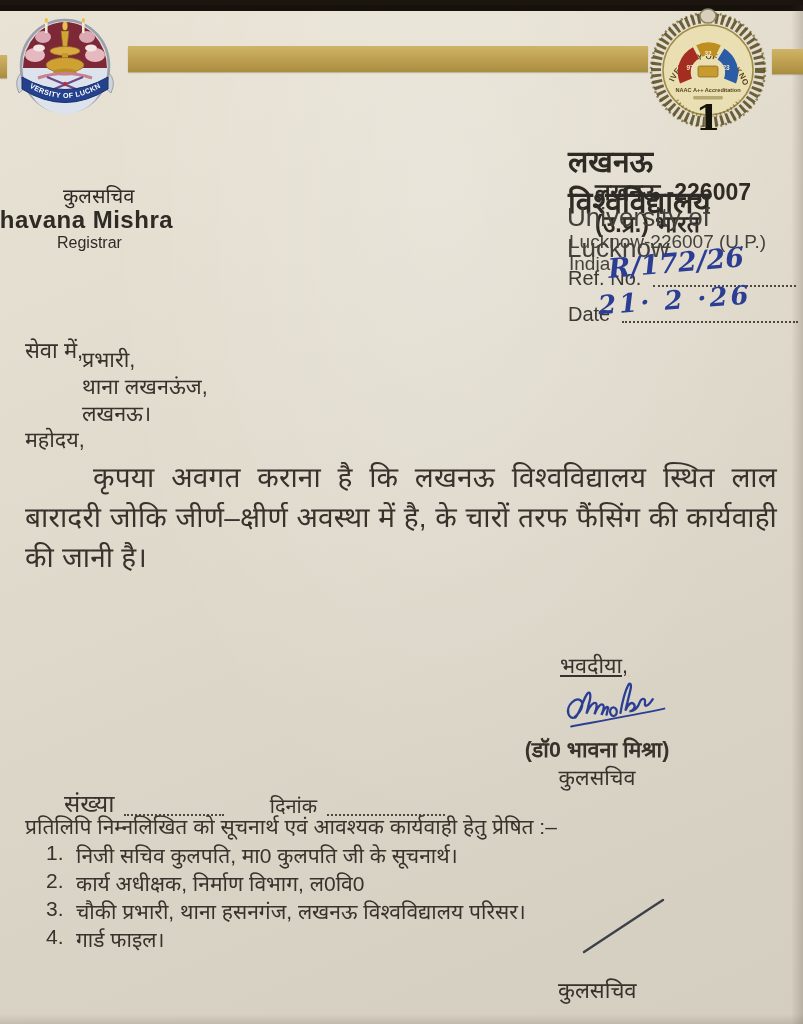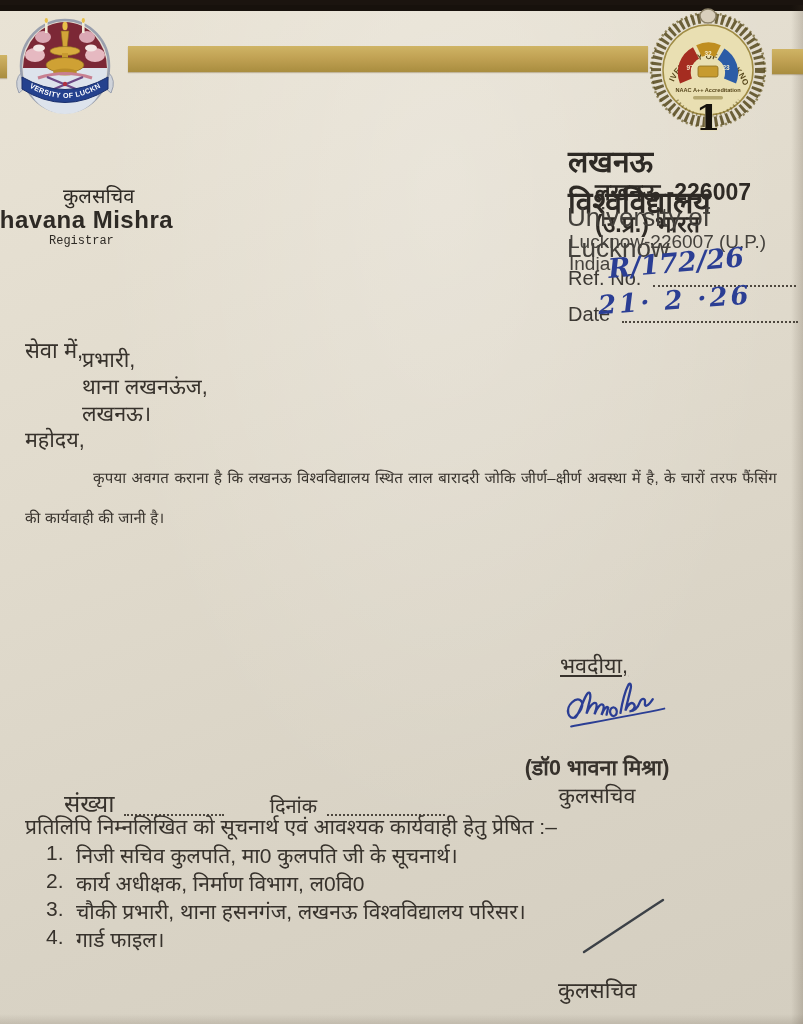--- a/index.html
+++ b/index.html
@@ -28,27 +28,27 @@
     background:linear-gradient(to bottom,#cfb465 0%,#c1a254 45%,#a98d3f 100%);
     box-shadow:0 1px 1px rgba(120,95,40,0.35);
   }
   .dotline{display:inline-block;border-bottom:2.5px dotted #4d473e;height:1px;}
   .handwrite{
     color:#2b3e94;font-style:italic;font-weight:bold;
     font-family:"DejaVu Serif","Liberation Serif",serif;
     white-space:nowrap;
   }
   .para{
-    width:752px;text-align:justify;font-size:15px;line-height:40px;
+    width:752px;text-align:justify;font-size:28px;line-height:40px;
     text-indent:68px;color:#37322c;letter-spacing:0.2px;
   }
   .row{display:flex;align-items:flex-end;gap:8px;}
   .copyrow{position:absolute;left:46px;display:flex;font-size:21px;color:#37322c;}
   .copyrow .num{width:30px;flex:0 0 30px;}
-  .center-col{text-align:center;margin-top:18px;}
+  .center-col{text-align:center;}
 </style>
 </head>
 <body>
 
 <div class="page">
 
   <div class="edge-top"></div>
   <div class="edge-right"></div>
   <div class="edge-bottom"></div>
 
@@ -109,21 +109,21 @@
     <text x="81" y="62" font-size="6.5" fill="#f3e9c8" font-weight="bold" text-anchor="middle">23</text>
     <rect x="53" y="58" width="20" height="11" rx="2" fill="#c79b2f" stroke="#8a6c1d" stroke-width="0.8"></rect>
     <text x="63" y="84" font-size="5.6" text-anchor="middle" fill="#55451a" font-weight="bold">NAAC A++ Accreditation</text>
     <rect x="48" y="88" width="30" height="3.4" rx="1.6" fill="#8a7a3a" opacity="0.55"></rect>
     <path d="M32 92 A38 38 0 0 0 94 92" stroke="#6a5c26" stroke-width="3" stroke-dasharray="1.5 2.5" fill="none" opacity="0.6"></path>
     <text x="63" y="122" font-size="36" font-weight="bold" text-anchor="middle" fill="#15120c" font-family="DejaVu Serif, Liberation Serif, serif" stroke="#e9dfb2" stroke-width="1" paint-order="stroke">1</text>
   </svg>
 
   <div class="abs ink-dark" style="left:63px;top:177px;font-size:20px;">कुलसचिव</div>
   <div class="abs ink-dark" style="left:-18px;top:201px;font-size:24px;font-weight:bold;letter-spacing:0.5px;">Bhavana Mishra</div>
-  <div class="abs ink-dark" style="left:49px;top:229px;font-size:12px;font-family:Liberation Mono, monospace;">Registrar</div>
+  <div class="abs ink-dark" style="left:57px;top:229px;font-size:16px;">Registrar</div>
 
   <div class="abs ink-dark hindi-bold" style="left:568px;top:135px;font-size:30px;">लखनऊ विश्वविद्यालय</div>
   <div class="abs ink-dark hindi-bold" style="left:570px;top:170px;font-size:23px;margin-left:25px;">लखनऊ -226007 (उ.प्र.) भारत</div>
   <div class="abs" style="left:567px;top:197px;font-size:26px;color:#43403b;">University of Lucknow</div>
   <div class="abs" style="left:569px;top:226px;font-size:19px;color:#45423d;">Lucknow-226007  (U.P.) India</div>
 
   <div class="abs row" style="left:568px;top:262px;width:228px;">
     <span style="font-size:20px;color:#3c3833;">Ref. No.</span>
     <span class="dotline" style="flex:1;margin:0 0 3px 4px;"></span>
   </div>

